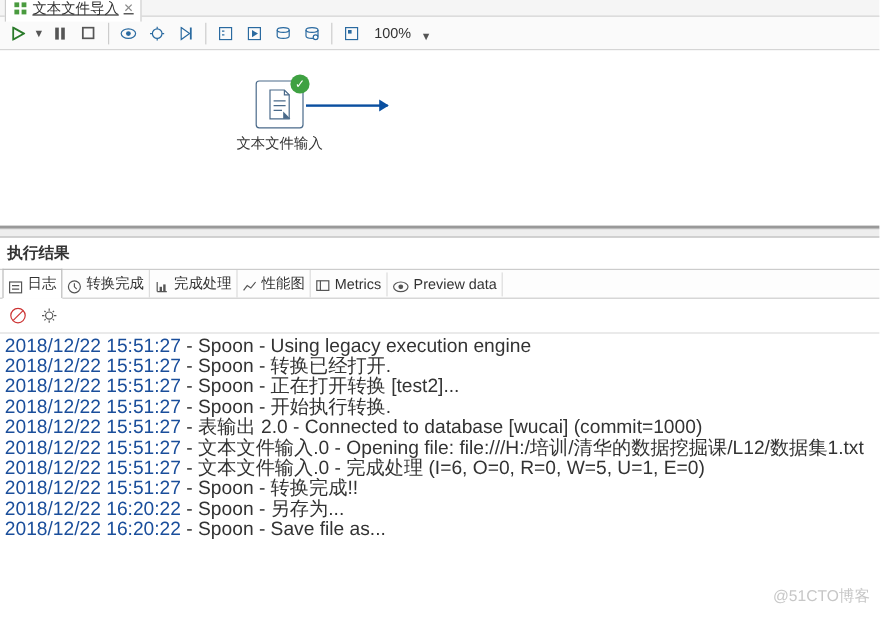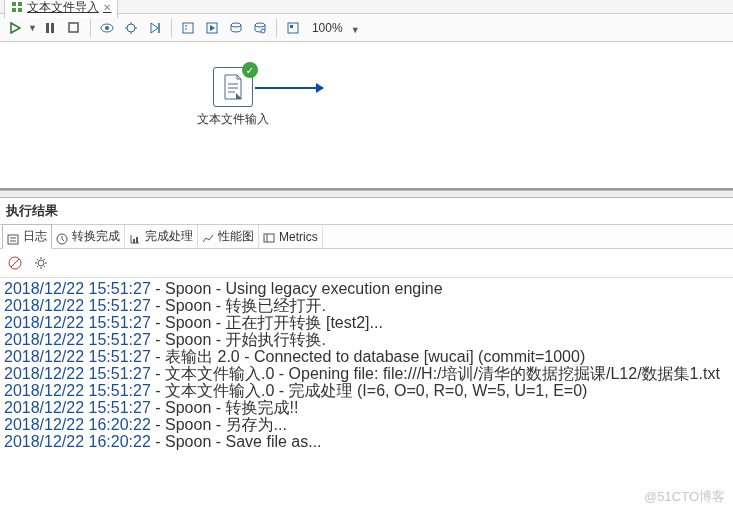--- a/index.html
+++ b/index.html
@@ -181,20 +181,27 @@
       </svg>
     <span>性能图</span>
   </div>
   <div class="rtab">
     <svg width="12" height="12">
         <rect x="1" y="2" width="10" height="8" fill="none" stroke="#555"></rect>
         <line x1="4" y1="2" x2="4" y2="10" stroke="#555"></line>
       </svg>
     <span>Metrics</span>
   </div>
+  <div class="rtab">
+    <svg width="14" height="10">
+        <ellipse cx="7" cy="5" rx="6" ry="4" fill="none" stroke="#555"></ellipse>
+        <circle cx="7" cy="5" r="2" fill="#555"></circle>
+      </svg>
+    <span>Preview data</span>
+  </div>
 </div>
 
 <div class="mini-toolbar">
   <div class="tbtn">
       <svg width="14" height="14">
         <circle cx="7" cy="7" r="6" fill="none" stroke="#c33"></circle>
         <line x1="3" y1="11" x2="11" y2="3" stroke="#c33"></line>
       </svg>
     </div>
   <div class="tbtn">

